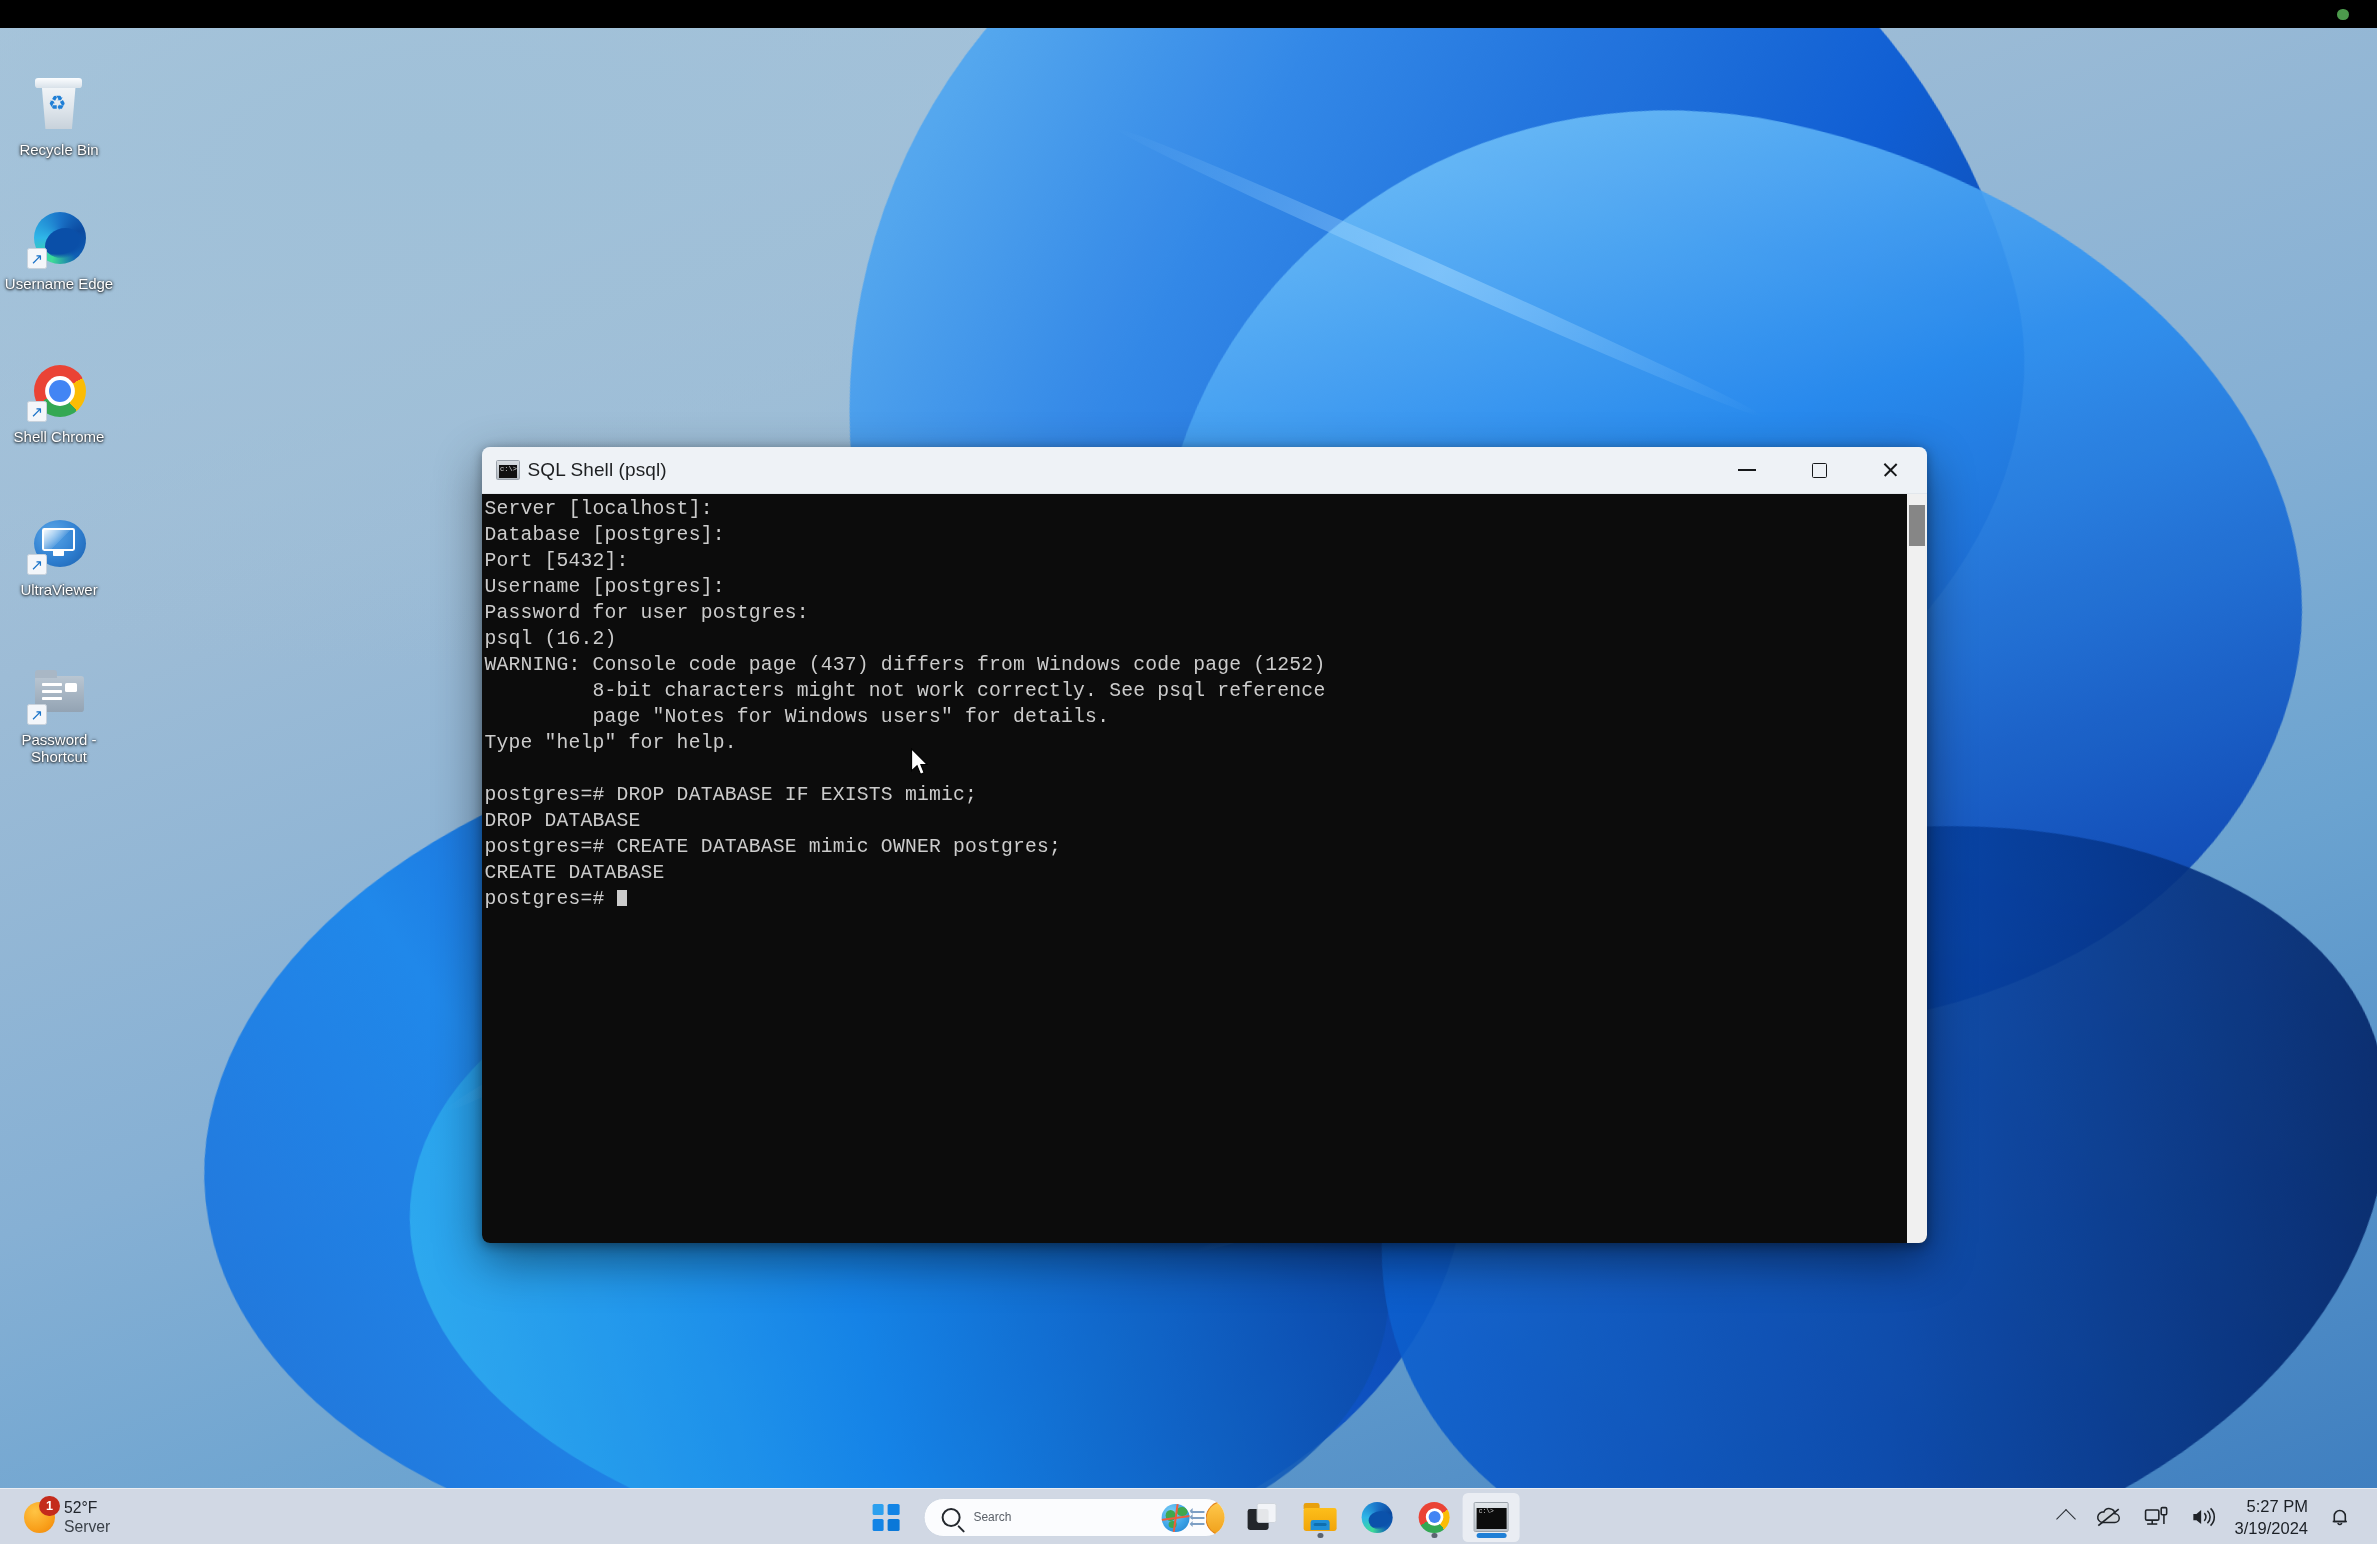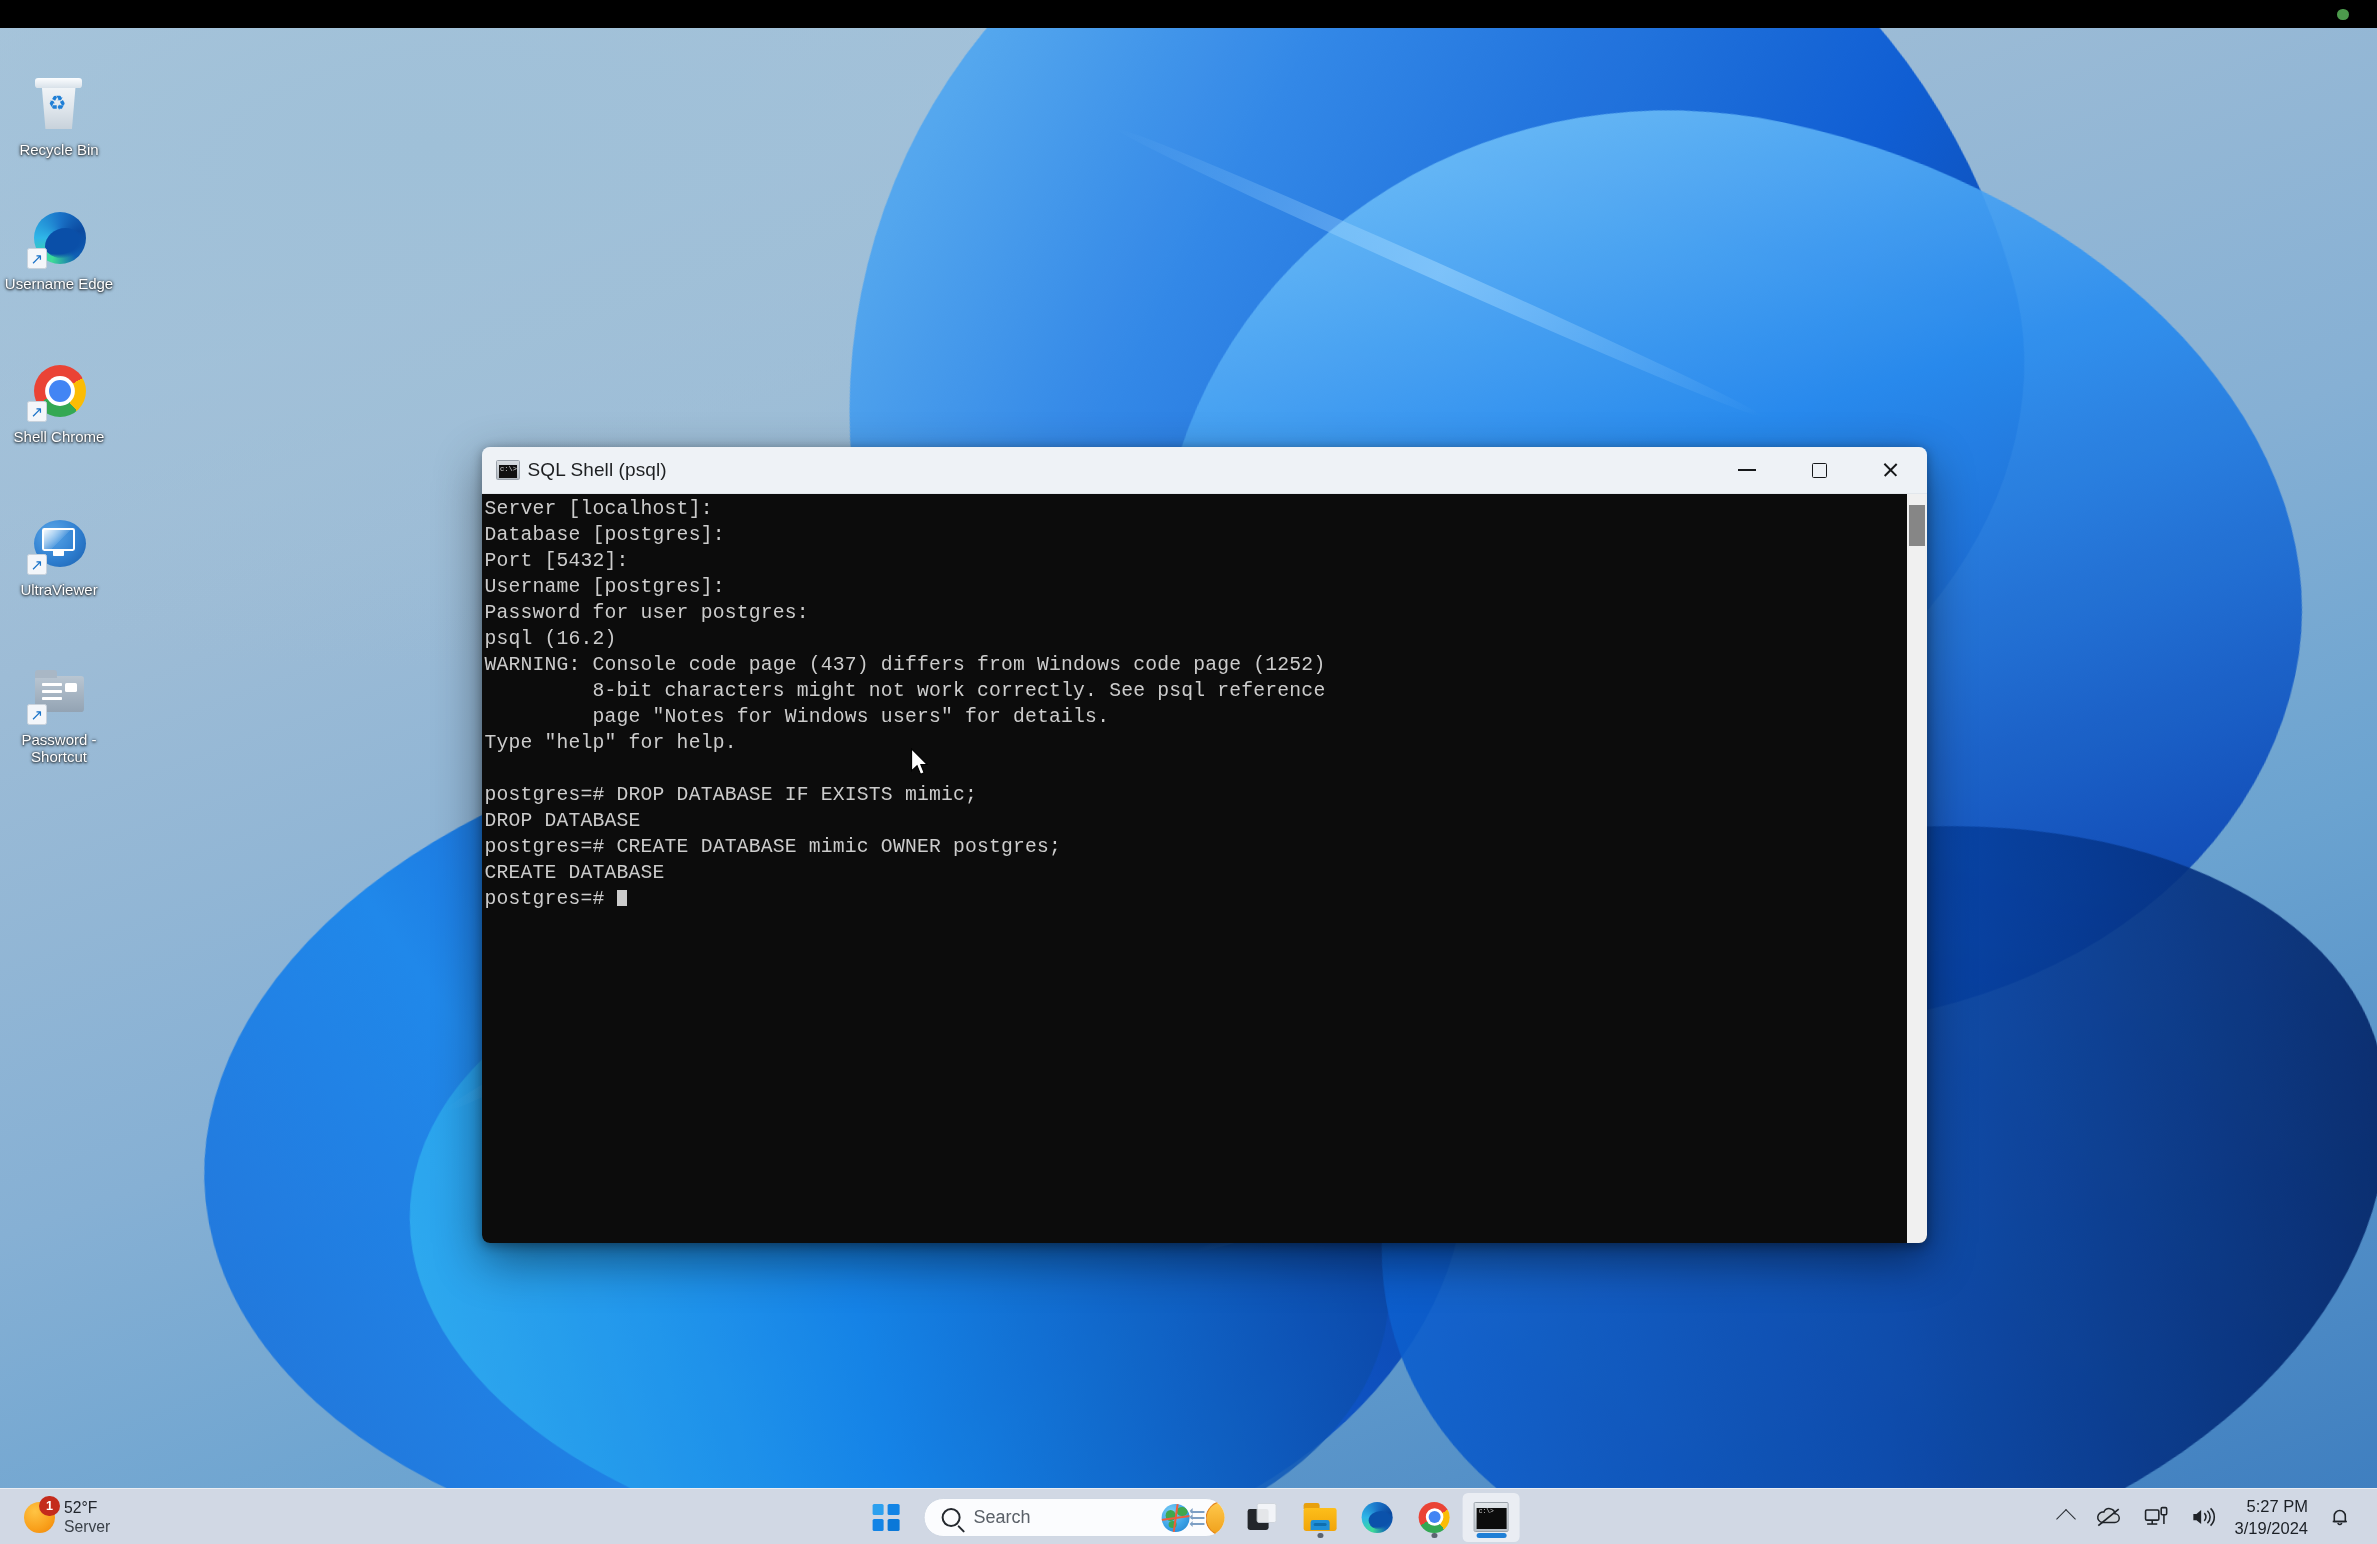--- a/index.html
+++ b/index.html
@@ -261,21 +261,21 @@
     margin: 0 9.4px;
   }
   #search-pill .mag {
     width: 19px; height: 19px; border: 2px solid #24282e; border-radius: 50%;
     margin-left: 17.3px; position: relative; flex: 0 0 auto;
   }
   #search-pill .mag::after {
     content:""; position:absolute; right: -7px; bottom: -5.5px; width: 9.4px; height: 2px;
     background: #24282e; transform: rotate(45deg); border-radius: 1.6px;
   }
-  #search-text { margin-left: 12.6px; font-size: 18px; color: #5a6068; }
+  #search-text { margin-left: 12.6px; font-size: 12px; color: #5a6068; }
   #search-widget {
     position: absolute; right: 0; top: 0; height: 39px; width: 74px;
     display: flex; align-items: center; justify-content: flex-end;
   }
   .globe {
     position: relative; width: 28px; height: 28px; border-radius: 50%;
     background: radial-gradient(circle at 35% 30%, #7fd0f7 0%, #3ba3e8 55%, #1f7fc8 100%);
     overflow: hidden; flex: 0 0 auto;
   }
   .globe .land { position: absolute; background: #3fa84f; border-radius: 50%; }

